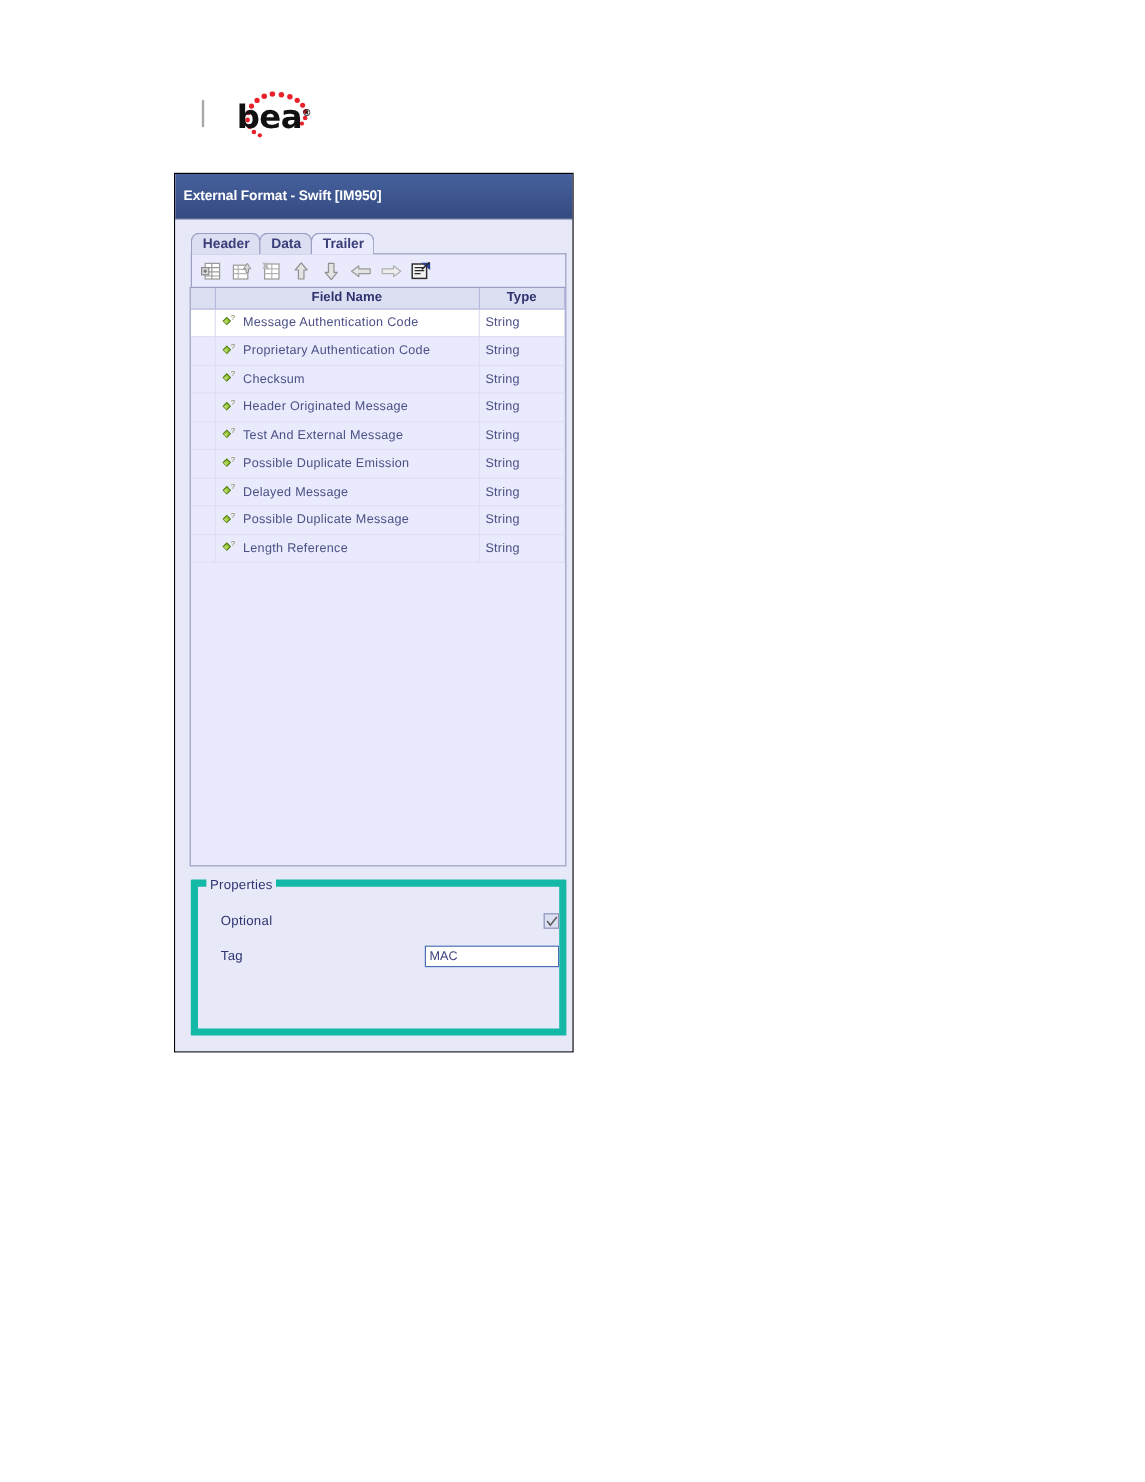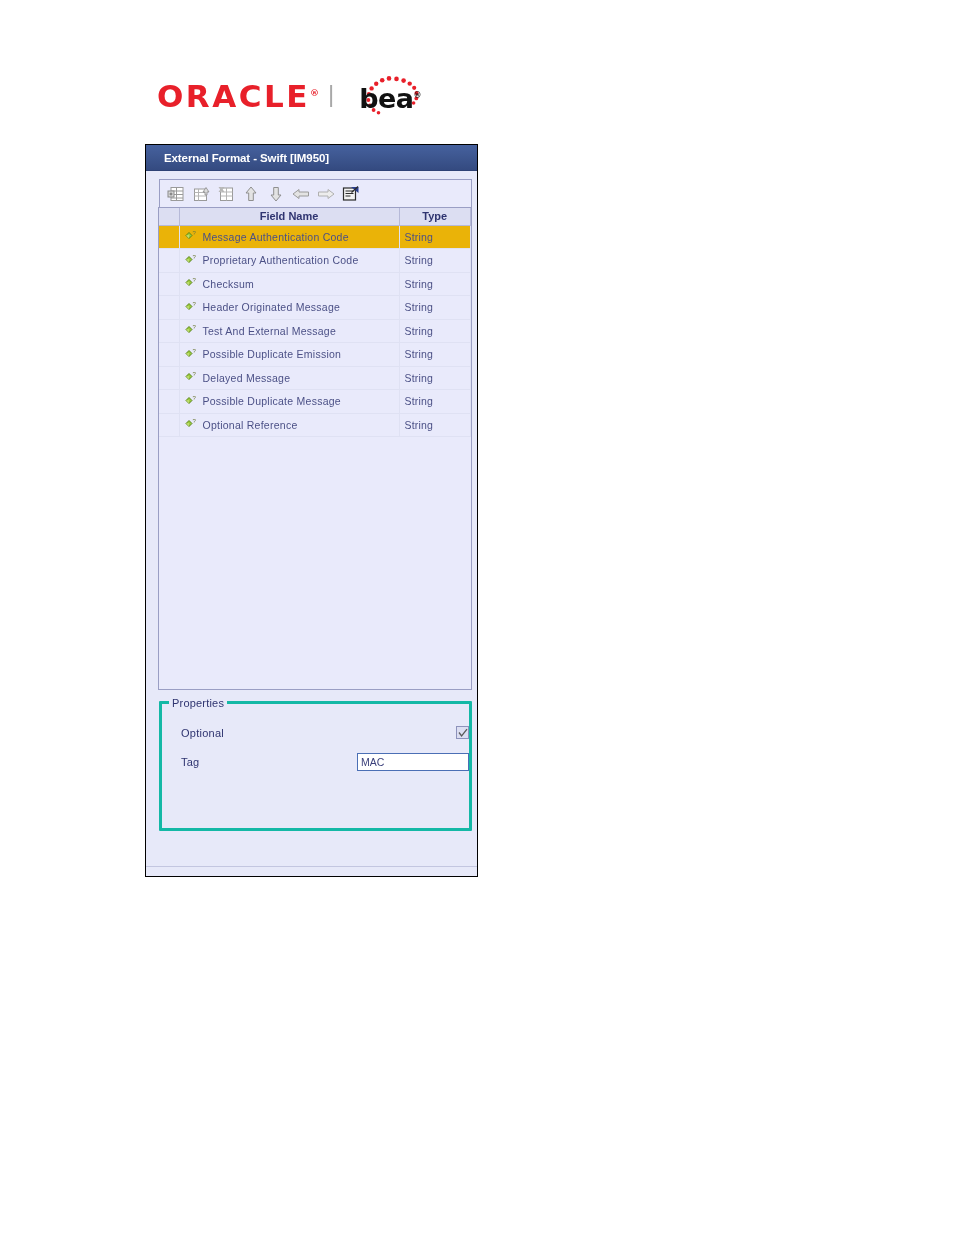--- a/index.html
+++ b/index.html
@@ -84,26 +84,26 @@
     left: 145px;
     top: 144px;
     width: 333px;
     height: 733px;
     border: 1px solid #000000;
     background: #e6e8f8;
     box-sizing: border-box;
     overflow: hidden;
   }
   .titlebar {
-    height: 26px;
+    height: 38px;
     background: linear-gradient(to bottom, #46619e 0%, #3d568f 50%, #344a80 100%);
     border-bottom: 1px solid #2e4275;
     display: flex;
     align-items: center;
-    padding-left: 18px;
+    padding-left: 7px;
     box-sizing: border-box;
   }
   .titlebar-text {
     color: #ffffff;
     font-size: 11.5px;
     font-weight: bold;
     font-family: "Liberation Sans", sans-serif;
     white-space: nowrap;
     letter-spacing: -0.1px;
   }
@@ -210,21 +210,21 @@
     height: 23.5px;
     padding: 0 0 0 5px;
     border-bottom: 1px solid #dfe1f3;
     border-right: 1px solid #dfe1f3;
     background: #e9eafb;
     white-space: nowrap;
     box-sizing: border-box;
     overflow: hidden;
   }
   table.grid tr.row-selected td {
-    background: #eab308;
+    background: #ffffff;
   }
   td.cell-sel {
     padding: 0;
     background: #e4e6f7;
   }
   tr.row-selected td.cell-sel { background: #b8cce4; }
 
   .field-cell {
     display: flex;
     align-items: center;
@@ -239,21 +239,21 @@
   }
   .field-label { line-height: 1; letter-spacing: 0.25px; }
   .type-label { letter-spacing: 0.2px; }
 
   
   .props-outer {
     margin: 10px 5px 0 13px;
     position: relative;
   }
   .props-group {
-    border: 3px solid #14b8a6;
+    border: 6px solid #14b8a6;
     border-radius: 1px;
     padding: 22px 0 16px 0;
     background: transparent;
     position: relative;
     height: 130px;
     box-sizing: border-box;
   }
   .props-legend {
     position: absolute;
     top: -7px;
@@ -309,21 +309,20 @@
     height: 14px;
     background: #e7e9f9;
     border-top: 1px solid #c3c6e0;
     box-sizing: border-box;
   }
 </style>
 </head>
 <body>
 
 <div class="logo-block">
-  <div class="logo-oracle"><span>ORACLE</span><span class="logo-oracle-tm">®</span></div>
   <div class="logo-sep">|</div>
   <div class="logo-bea">
     <svg class="logo-bea-swoosh" viewBox="0 0 88 40">
       <g fill="#e8202a">
         <circle cx="44" cy="2.4" r="2.3"></circle>
         <circle cx="51.5" cy="2.9" r="2.3"></circle>
         <circle cx="58.6" cy="4.6" r="2.3"></circle>
         <circle cx="64.7" cy="7.6" r="2.2"></circle>
         <circle cx="69.2" cy="11.8" r="2.1"></circle>
         <circle cx="71.5" cy="17" r="2.0"></circle>
@@ -344,20 +343,25 @@
 </div>
 
 <div class="app-window">
 
   <div class="titlebar">
     <span class="titlebar-text">External Format - Swift [IM950]</span>
   </div>
 
   <div class="window-body">
 
+    <div class="tabstrip">
+      <div class="tab">Header</div>
+      <div class="tab">Data</div>
+      <div class="tab selected">Trailer</div>
+    </div>
 
     <div class="toolbar">
 
       <div class="tool-btn" title="Insert Field">
         <svg width="18" height="18" viewBox="0 0 18 18">
           <rect x="4" y="2.5" width="12" height="13" fill="#ffffff" stroke="#9a9a9a" stroke-width="1"></rect>
           <line x1="4" y1="6" x2="16" y2="6" stroke="#9a9a9a"></line>
           <line x1="4" y1="9.5" x2="16" y2="9.5" stroke="#9a9a9a"></line>
           <line x1="4" y1="13" x2="16" y2="13" stroke="#9a9a9a"></line>
           <line x1="9.5" y1="2.5" x2="9.5" y2="15.5" stroke="#9a9a9a"></line>
@@ -591,21 +595,21 @@
             <td class="cell-sel"></td>
             <td>
               <span class="field-cell">
                 <span class="diamond-icon">
                   <svg width="13" height="13" viewBox="0 0 13 13">
                     <path d="M4 8.5 L1 5.5 L4 2.5 L7 5.5 Z" fill="#9ccc3c" stroke="#4f7a12" stroke-width="0.9"></path>
                     <path d="M4 8.5 L1 5.5 L4 5 Z" fill="#c7e07a" opacity="0.8"></path>
                     <text x="7.6" y="4.6" font-family="Liberation Sans, sans-serif" font-size="6" fill="#6f7a3a">?</text>
                   </svg>
                 </span>
-                <span class="field-label">Optional Reference</span>
+                <span class="field-label">Length Reference</span>
               </span>
             </td>
             <td>
               <span class="type-label">String</span>
             </td>
           </tr>
 
         </tbody>
       </table>
     </div>

